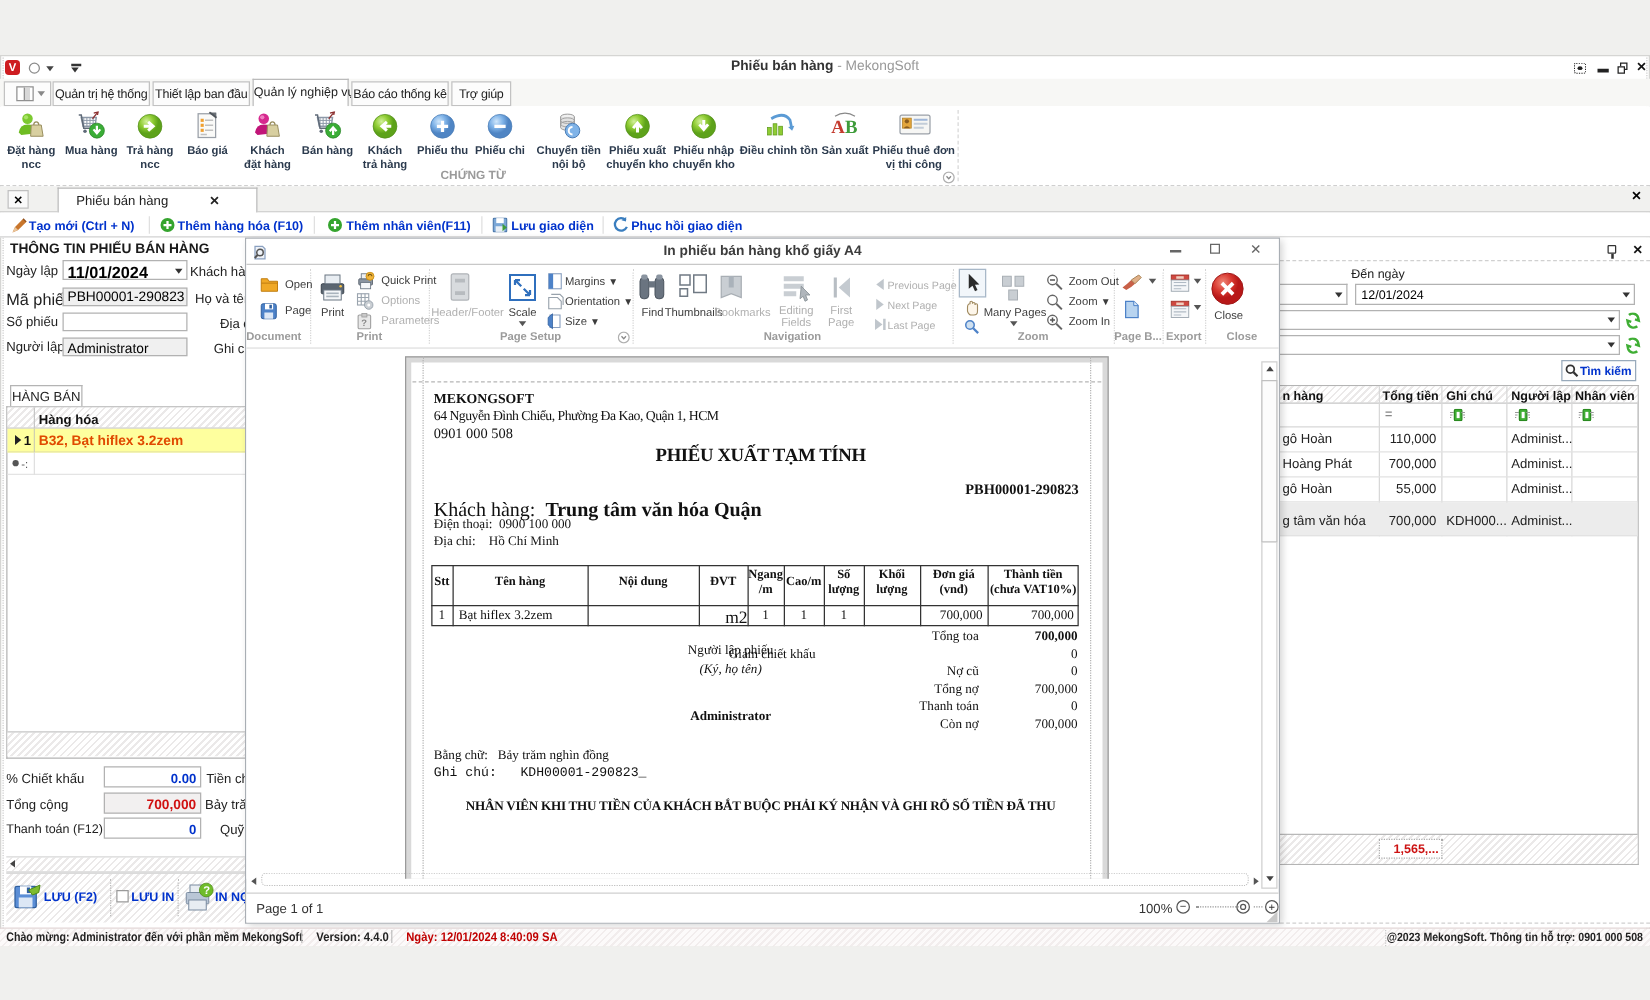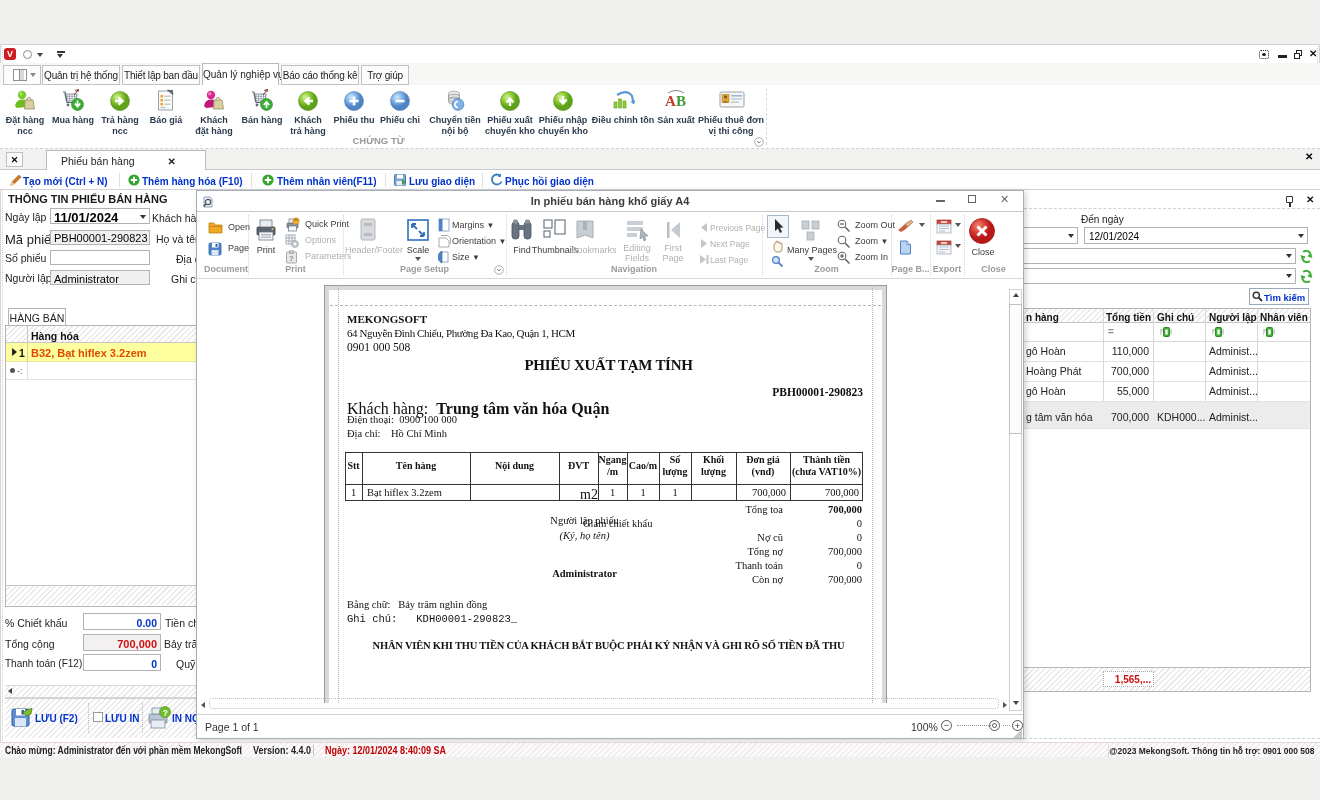--- a/index.html
+++ b/index.html
@@ -24,20 +24,21 @@
 <body>
 <div id="root">
 <div class="a" style="left:0px;top:44px;width:1320px;height:713px;background:#fff;border:1px solid #d5d5d3"></div>
 <div class="a" style="left:2px;top:46px;width:0px;height:709px;border-left:1px dotted #cccccc"></div>
 <div class="a" style="left:1317px;top:46px;width:0px;height:709px;border-left:1px dotted #cccccc"></div>
 <div class="a" style="left:4px;top:48px;width:12px;height:12px;background:#ce1c20;border-radius:3px;color:#fff;font-size:9px;font-weight:bold;text-align:center;line-height:12px">V</div>
 <div class="a" style="left:23px;top:50px;width:9px;height:9px;border:1.5px solid #8a8a8a;border-radius:50%"></div>
 <div class="dd" style="left:37px;top:53px"></div>
 <div class="a" style="left:57px;top:51px;width:8px;height:2px;background:#333"></div>
 <div class="dd" style="left:57px;top:54px;border-top-color:#333"></div>
+<div class="a" style="left:0px;top:47px;width:1320px;height:16px;text-align:center;font-size:11px"><span class="b" style="color:#333">Phiếu bán hàng</span> <span style="color:#999">- MekongSoft</span></div>
 <div class="a" style="left:1259px;top:50px;width:10px;height:9px;border:1.5px dotted #222;border-radius:2px"></div>
 <div class="a" style="left:1262px;top:53px;width:4px;height:3px;background:#222;border-radius:50%"></div>
 <div class="a" style="left:1278px;top:55px;width:9px;height:2.5px;background:#222"></div>
 <div class="a" style="left:1296px;top:50px;width:6px;height:6px;border:1.5px solid #222"></div>
 <div class="a" style="left:1294px;top:53px;width:6px;height:6px;border:1.5px solid #222;background:#fff"></div>
 <div class="a" style="left:1309px;top:48px;font-size:10px;font-weight:bold;color:#111">✕</div>
 <div class="a" style="left:0px;top:63px;width:1320px;height:22px;background:#f7f7f5"></div>
 <div class="a" style="left:3px;top:65px;width:38px;height:20px;background:#fcfcfc;border:1px solid #c2c2c2"></div>
 <div class="a" style="left:13px;top:69px;width:14px;height:12px;border:1px solid #909090;background:#fff"></div>
 <div class="a" style="left:19px;top:70px;width:5px;height:10px;border-left:1px solid #909090;background:#d8d8d8"></div>
@@ -466,21 +467,21 @@
 <div class="a" style="left:771px;top:4px;width:8px;height:8px;border:1.2px solid #666"></div>
 <div class="a" style="left:803px;top:2px;font-size:11px;color:#666">✕</div>
 <div class="a" style="left:0px;top:21px;width:826px;height:67px;background:#fff;border-bottom:1px solid #d9d9d9"></div>
 <div class="a" style="left:51px;top:24px;width:0px;height:60px;border-left:1px dotted #d5d5d5"></div>
 <div class="a" style="left:146px;top:24px;width:0px;height:60px;border-left:1px dotted #d5d5d5"></div>
 <div class="a" style="left:309px;top:24px;width:0px;height:60px;border-left:1px dotted #d5d5d5"></div>
 <div class="a" style="left:565px;top:24px;width:0px;height:60px;border-left:1px dotted #d5d5d5"></div>
 <div class="a" style="left:694px;top:24px;width:0px;height:60px;border-left:1px dotted #d5d5d5"></div>
 <div class="a" style="left:733px;top:24px;width:0px;height:60px;border-left:1px dotted #d5d5d5"></div>
 <div class="a" style="left:767px;top:24px;width:0px;height:60px;border-left:1px dotted #d5d5d5"></div>
-<div class="a glbl" style="left:0px;top:73px;width:51px;text-align:right">Document</div>
+<div class="a glbl" style="left:0px;top:73px;width:51px;text-align:left">Document</div>
 <div class="a glbl" style="left:51px;top:73px;width:95px;text-align:center">Print</div>
 <div class="a glbl" style="left:146px;top:73px;width:163px;text-align:center">Page Setup</div>
 <div class="a glbl" style="left:309px;top:73px;width:256px;text-align:center">Navigation</div>
 <div class="a glbl" style="left:565px;top:73px;width:129px;text-align:center">Zoom</div>
 <div class="a glbl" style="left:694px;top:73px;width:39px;text-align:center">Page B...</div>
 <div class="a glbl" style="left:733px;top:73px;width:34px;text-align:center">Export</div>
 <div class="a glbl" style="left:767px;top:73px;width:59px;text-align:center">Close</div>
 <div class="a" style="left:297px;top:74px">
         <svg width="10" height="10" viewBox="0 0 10 10">
           <circle cx="5" cy="5" r="4.3" fill="#fff" stroke="#b0b0b0"></circle>

